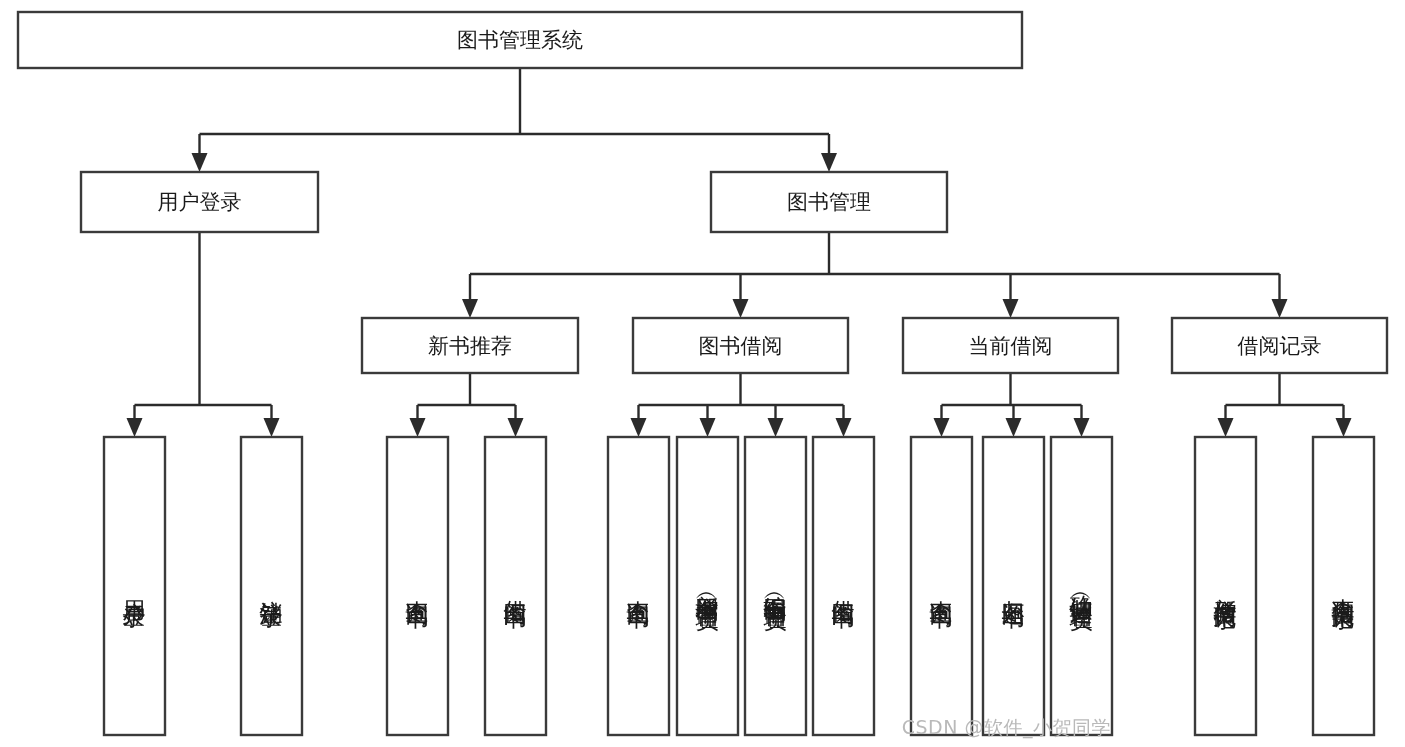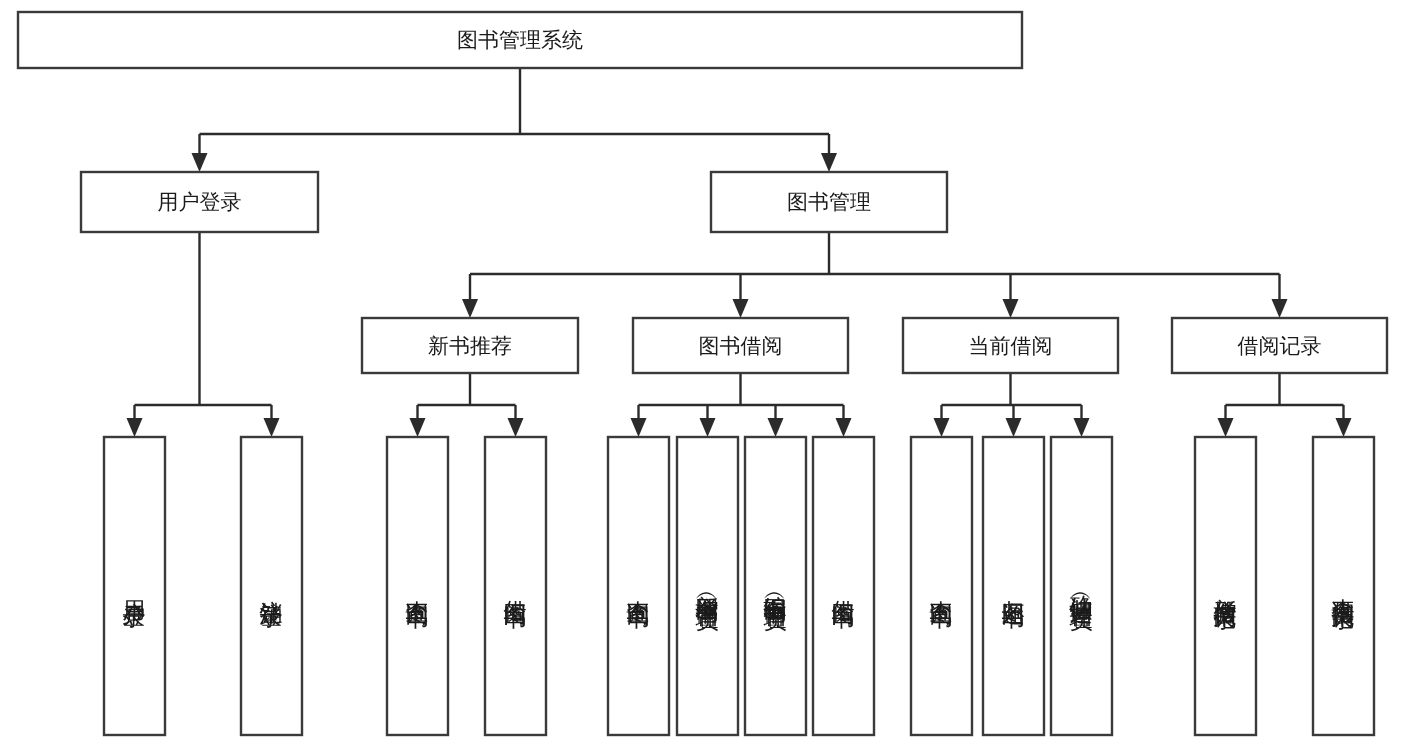--- a/index.html
+++ b/index.html
@@ -206,13 +206,14 @@
         <span class="leaf-label">确认归还（管理员）</span>
       </div>
       <div class="leaf-label-wrap" style="left: 1195px; top: 437px; width: 61px; height: 298px;">
         <span class="leaf-label">新增借阅记录</span>
       </div>
       <div class="leaf-label-wrap" style="left: 1313px; top: 437px; width: 61px; height: 298px;">
         <span class="leaf-label">查询借阅记录</span>
       </div>
     </div>
 
+  <div id="watermark">CSDN @软件_小贺同学</div>
 </div>
 
 </body></html>

